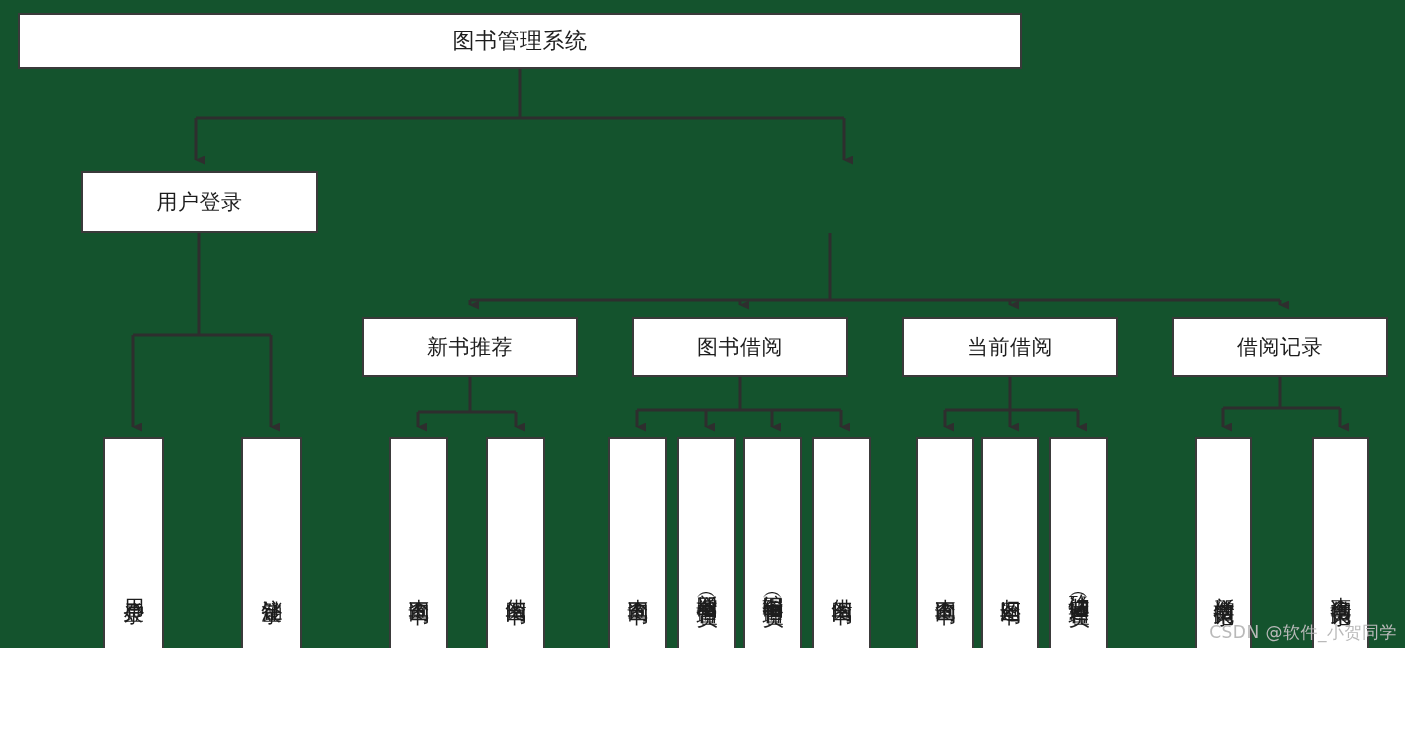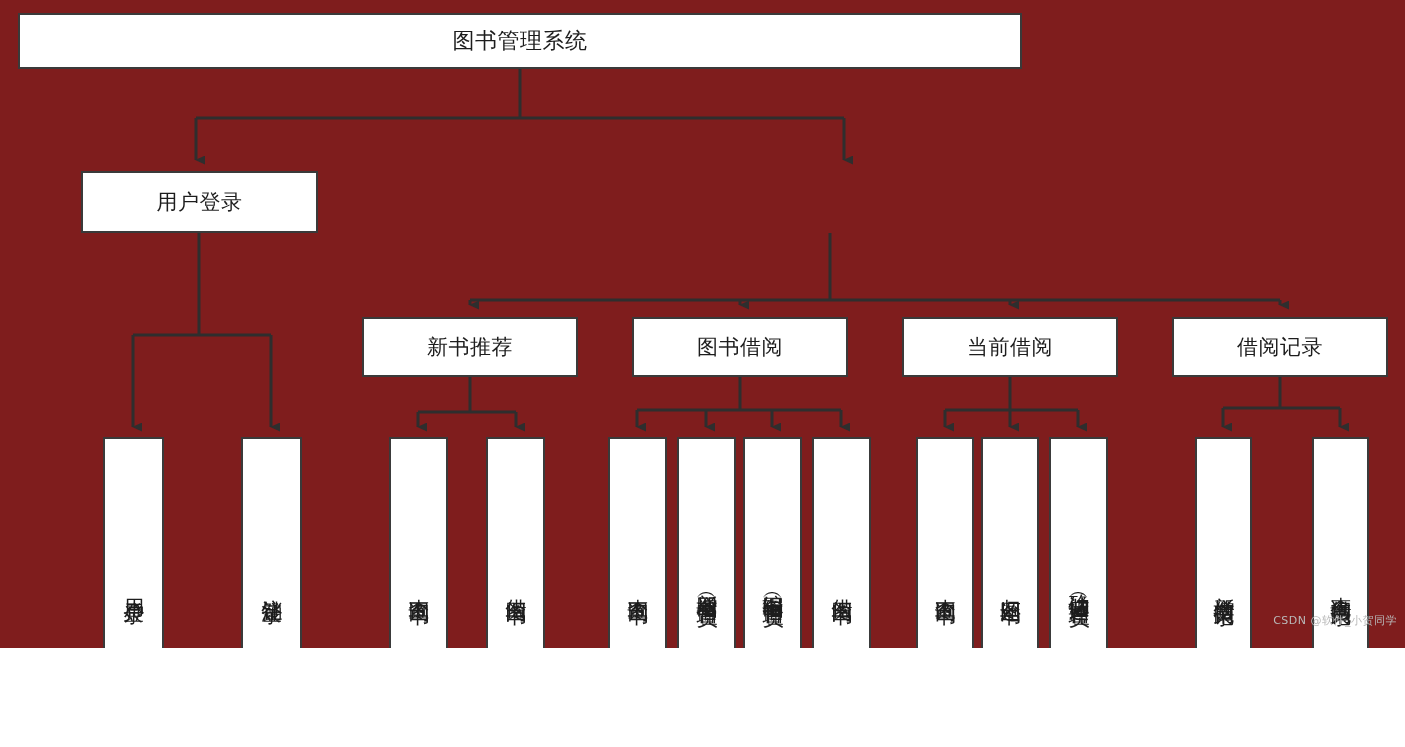--- a/index.html
+++ b/index.html
@@ -1,27 +1,27 @@
 <!DOCTYPE html>
 <html><head>
 <meta charset="utf-8">
 <style>
   html,body{margin:0;padding:0;background:#ffffff;}
   body{font-family:"DejaVu Sans","Liberation Sans",sans-serif;}
-  #stage{position:relative;width:1405px;height:648px;background:#7f1d1d;overflow:hidden;}
+  #stage{position:relative;width:1405px;height:648px;background:#14532d;overflow:hidden;}
   svg#wires{position:absolute;left:0;top:0;width:1405px;height:747px;}
   .node{position:absolute;box-sizing:border-box;background:#ffffff;
         border:2px solid #3a3a3a;display:flex;align-items:center;justify-content:center;}
   .node .lbl{color:#1d1d1d;text-align:center;line-height:1.08;}
   .h-node .lbl{font-size:21px;letter-spacing:.5px;}
   .root .lbl{font-size:22px;}
   .v-node{writing-mode:vertical-rl;text-orientation:upright;}
   .v-node .lbl{writing-mode:vertical-rl;text-orientation:upright;font-size:21px;
                letter-spacing:2px;line-height:1;display:block;}
-  .watermark{position:absolute;right:8px;bottom:20px;color:#b9b9b9;font-size:11px;
+  .watermark{position:absolute;right:8px;bottom:4px;color:#b9b9b9;font-size:17px;
              letter-spacing:.5px;white-space:nowrap;}
 </style>
 </head>
 <body>
 
 <div id="stage">
 
   <svg id="wires" viewBox="0 0 1405 747" xmlns="http://www.w3.org/2000/svg">
     <defs>
       <marker id="arw" markerWidth="9" markerHeight="10" refX="4.5" refY="9.2" orient="auto" markerUnits="userSpaceOnUse">

